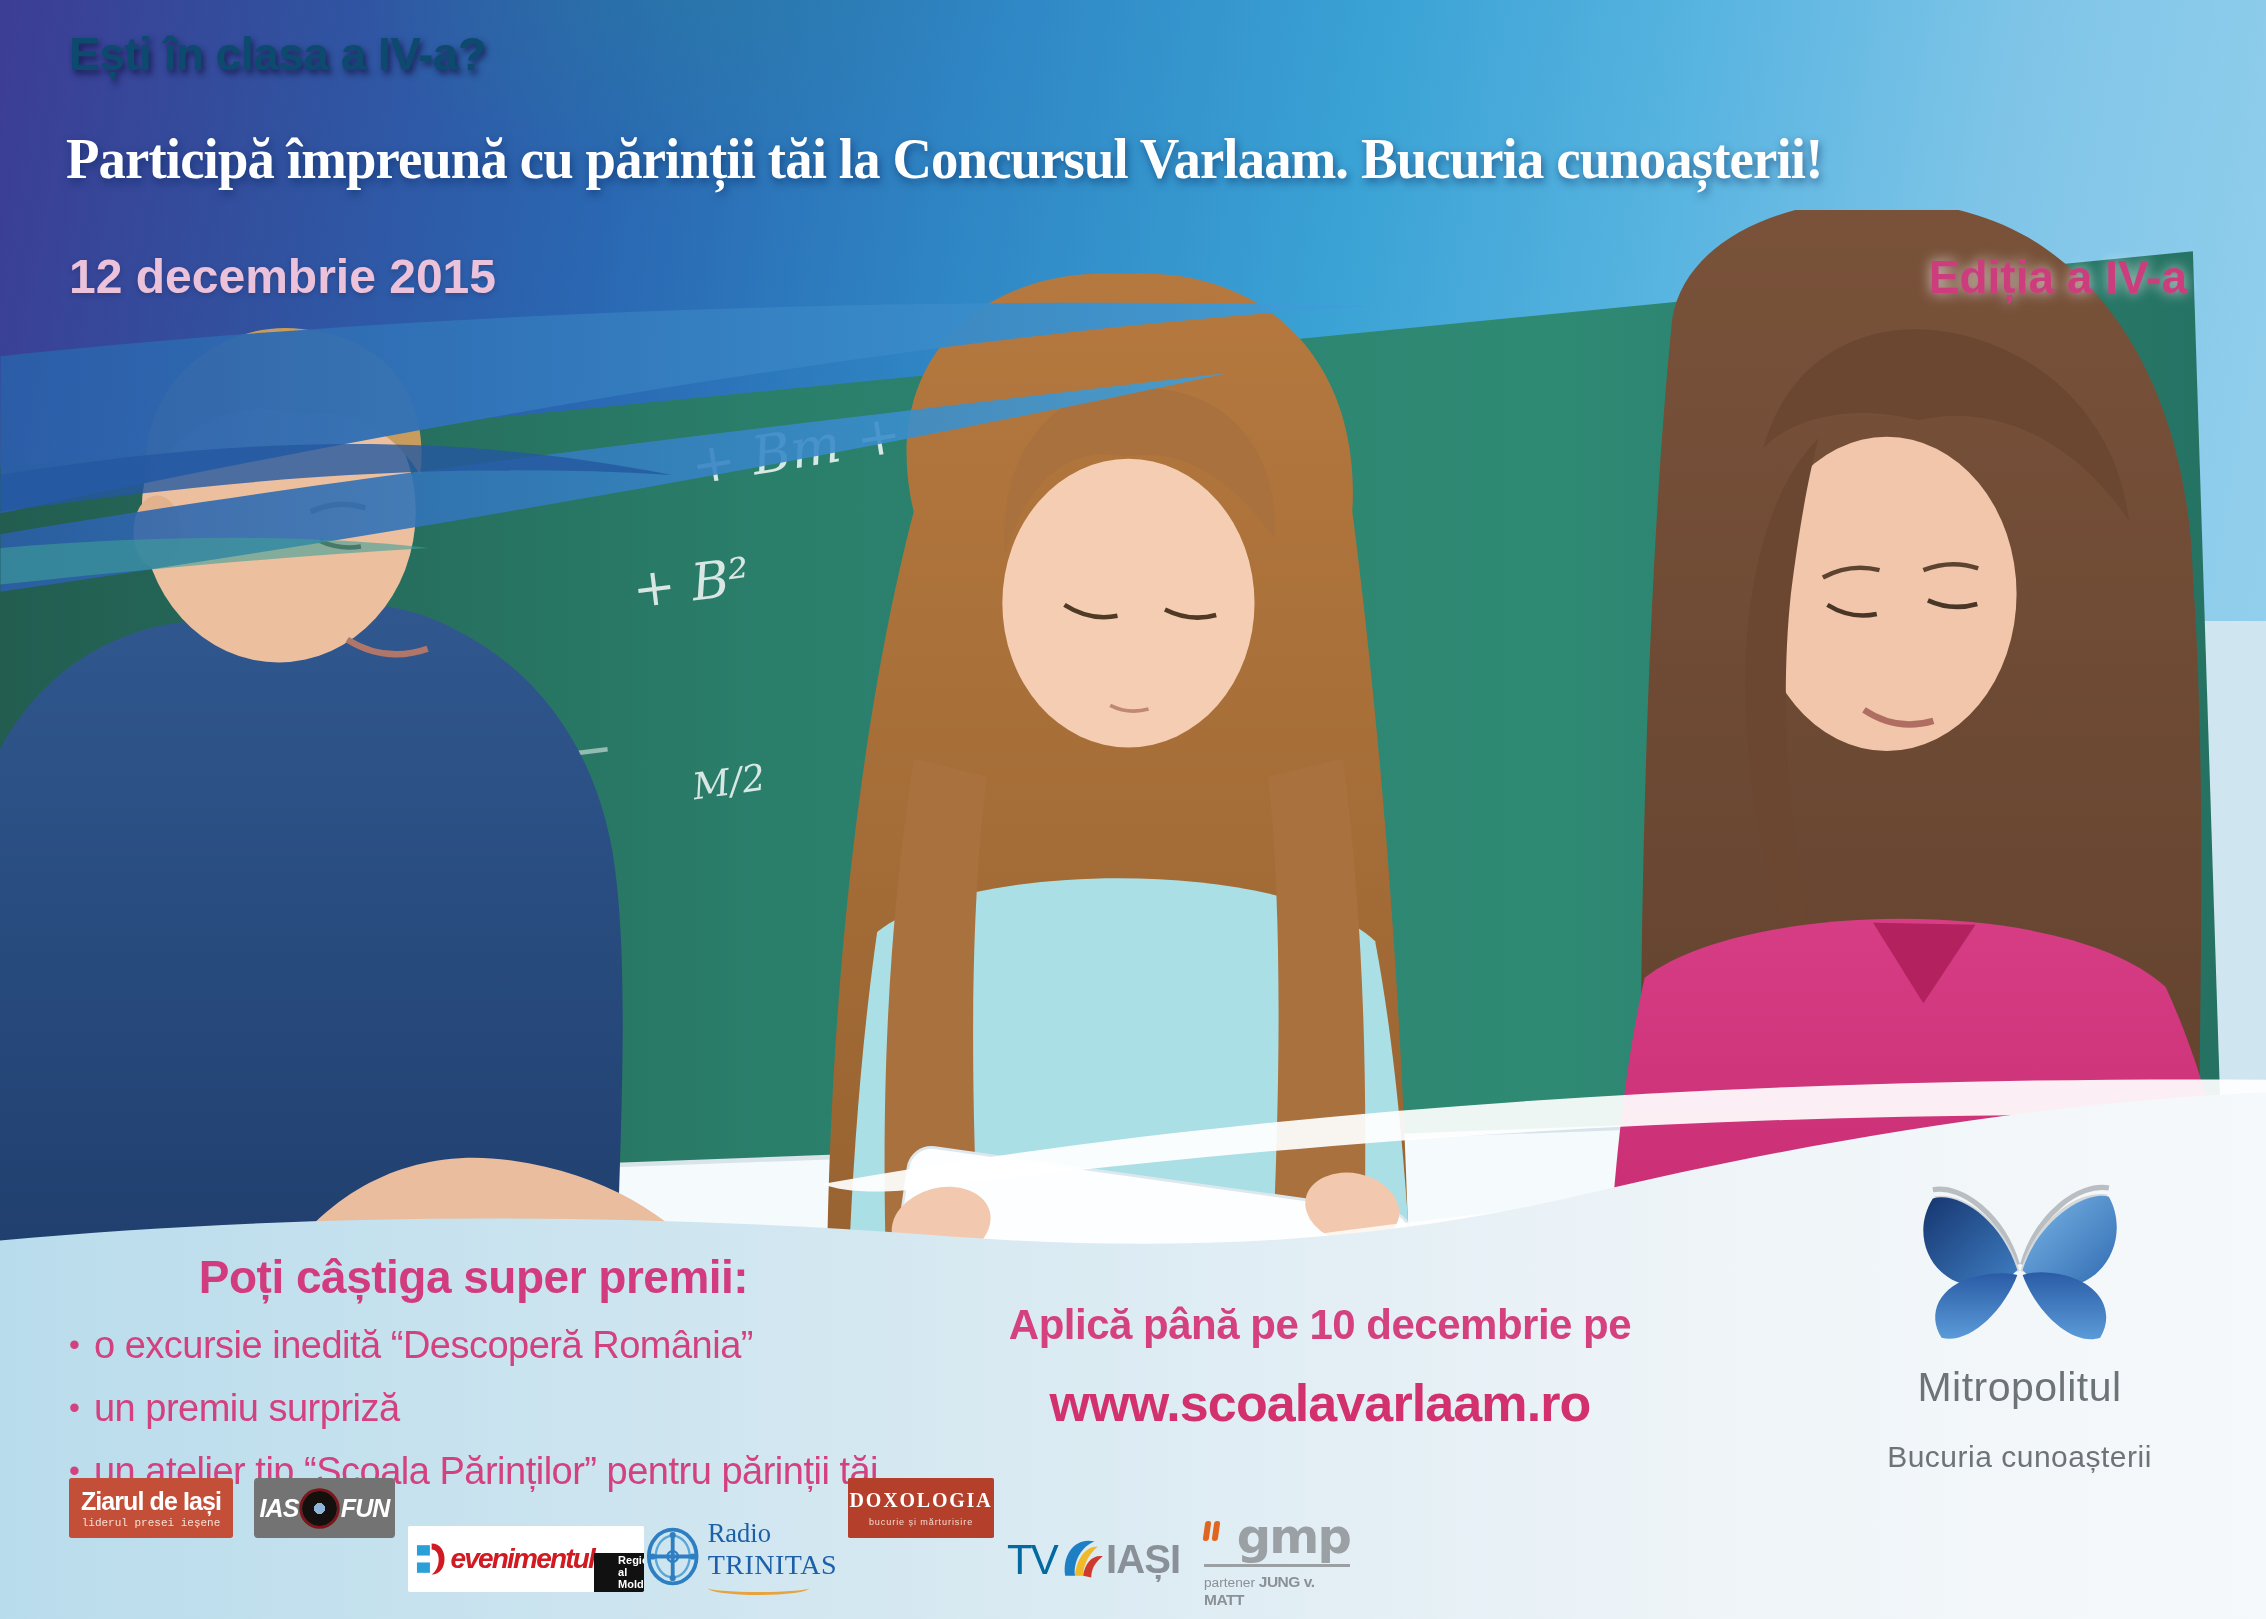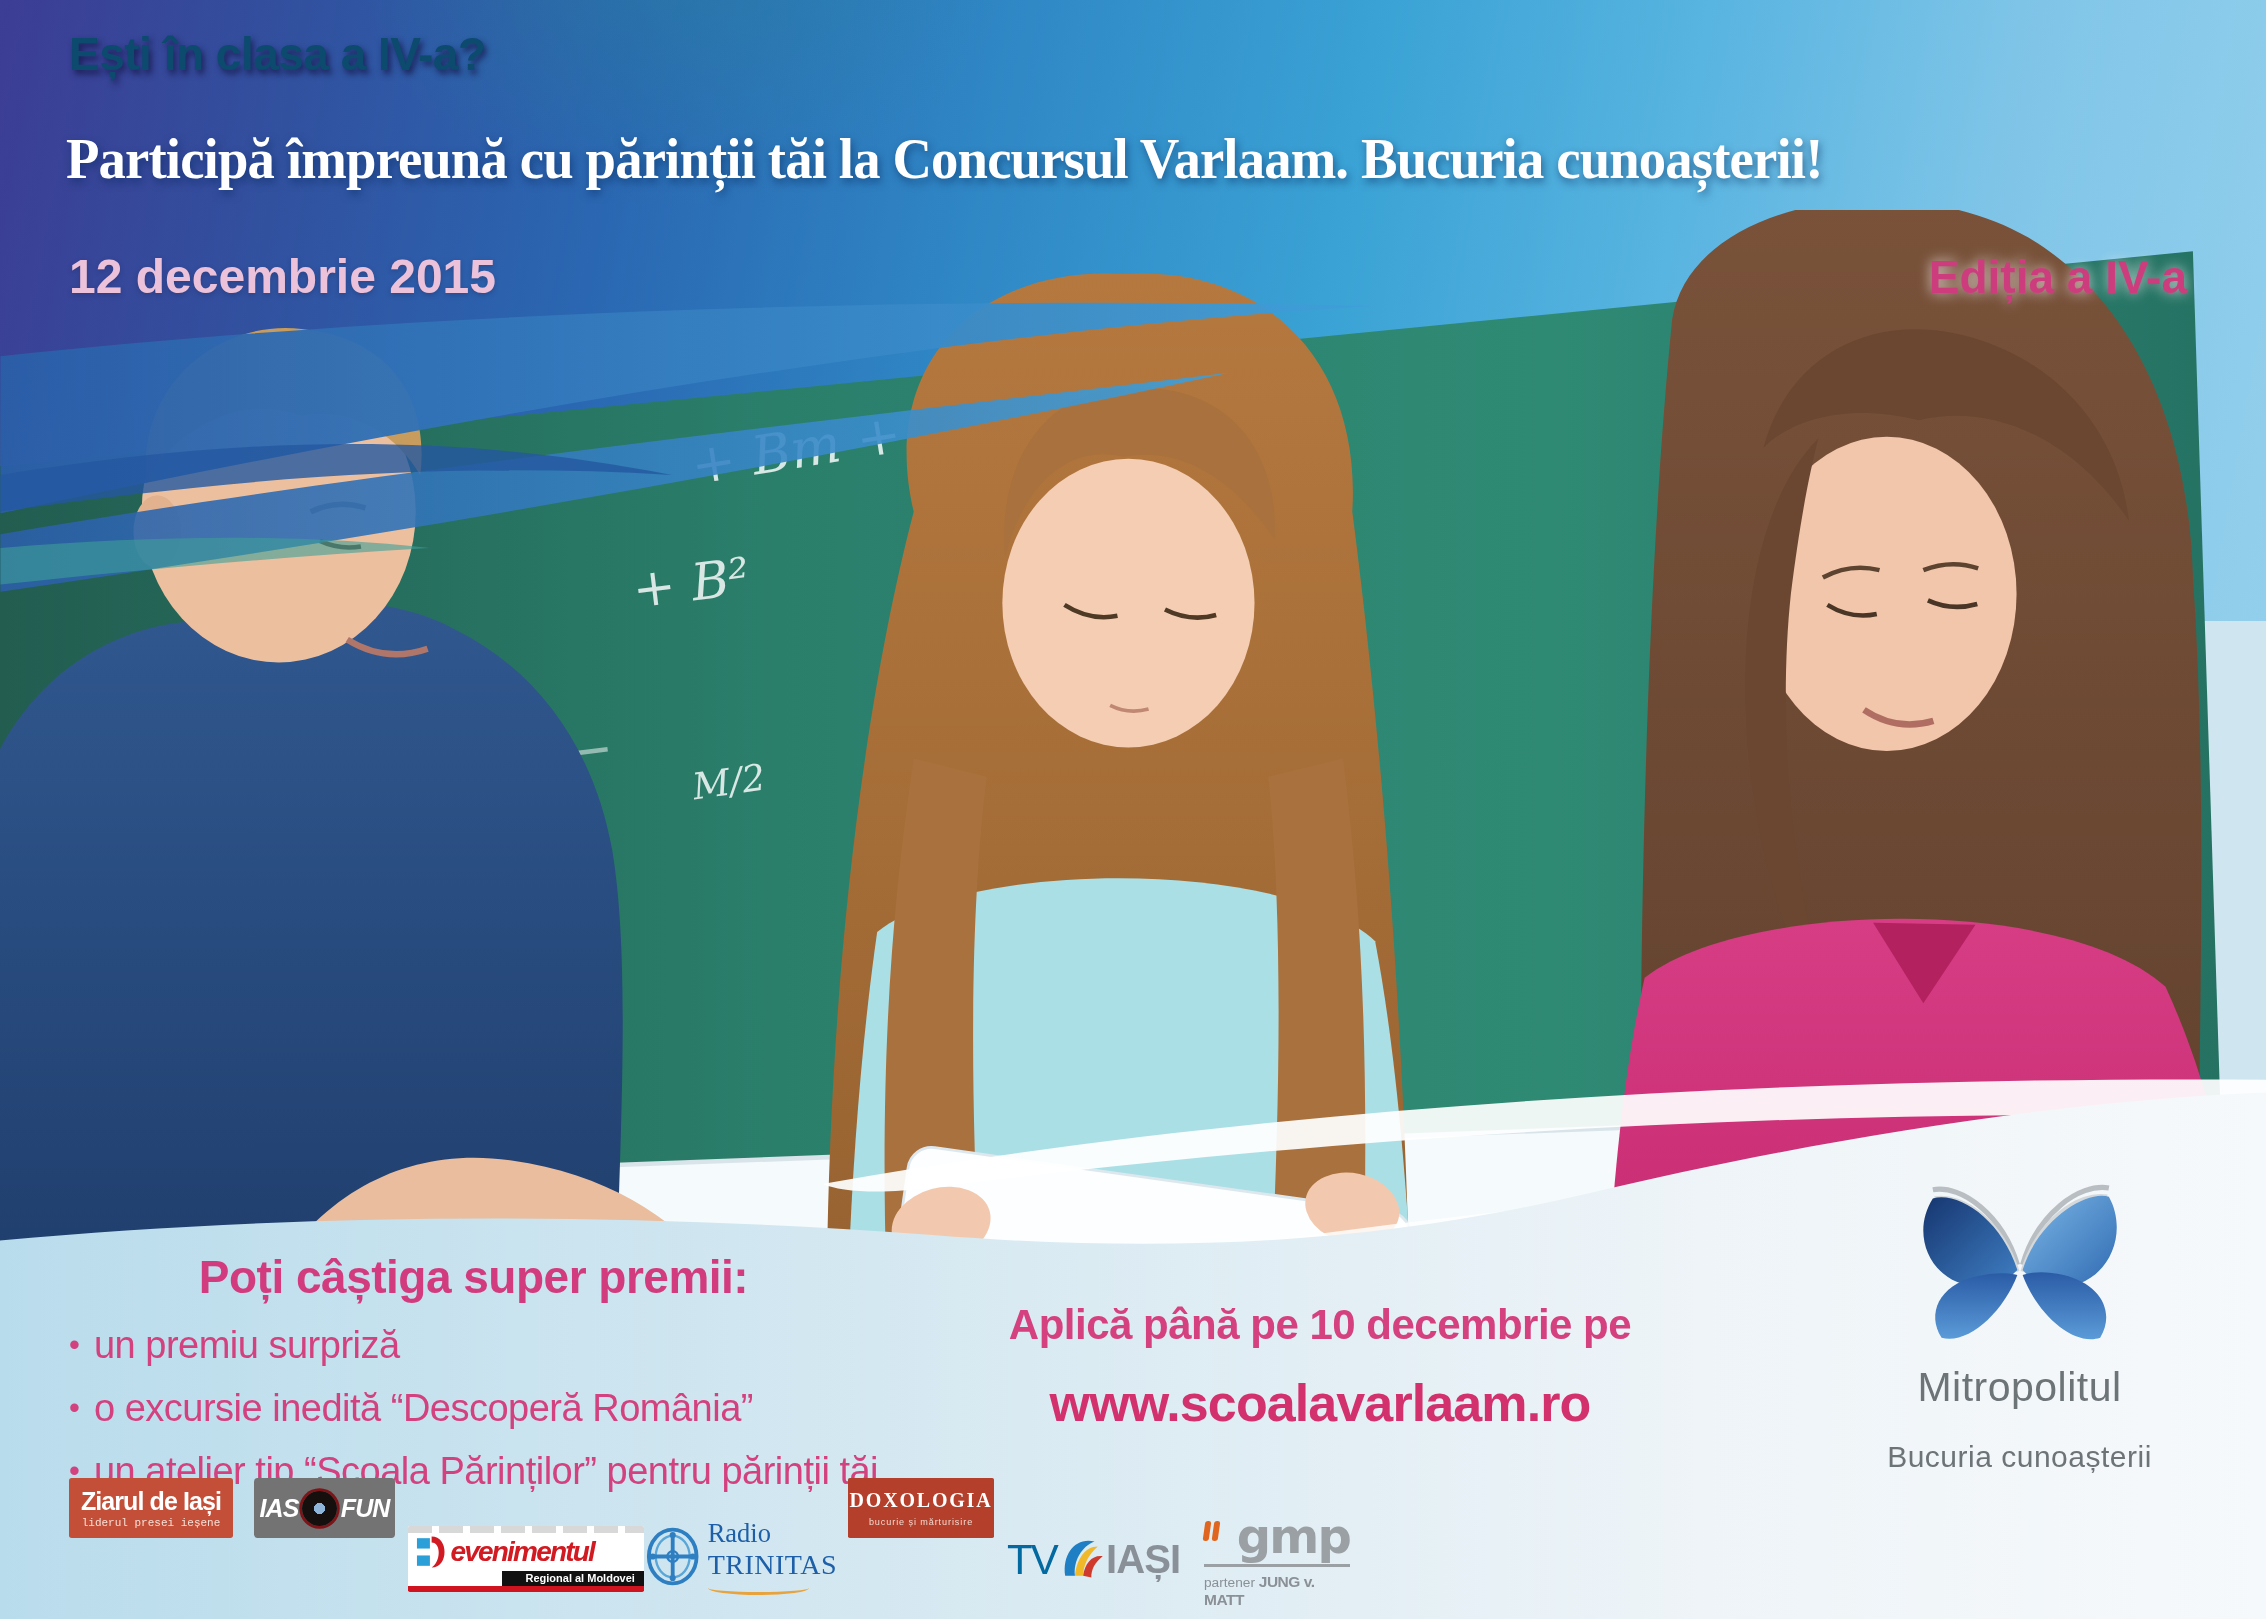--- a/index.html
+++ b/index.html
@@ -60,21 +60,21 @@
   .zi-tag{font-family:"Liberation Mono",monospace;font-size:11px;color:#f8e0d6;margin-top:1.8px;}
   
   .iasifun{left:254px;width:141px;background:#737373;border-radius:3.7px;color:#fff;
     display:flex;justify-content:center;align-items:center;gap:3.7px;}
   .if-txt{font-size:25px;font-weight:700;font-style:italic;letter-spacing:-0.9px;}
   .if-disc{width:35px;height:35px;border-radius:50%;
     background:radial-gradient(circle,#8fb6d8 0 22%,#15100e 23% 72%,#3a3330 73% 100%);
     box-shadow:0 0 0 2.7px #7e1318;}
   
   .evenimentul{left:408px;width:236px;height:66px;top:1526px;background:#ffffff;border-radius:1.8px;
-    display:flex;flex-direction:column;overflow:hidden;}
+    display:flex;flex-direction:row;overflow:hidden;}
   .ev-top{height:8.2px;background:repeating-linear-gradient(90deg,#d8d8d8 0 24px,#fff 24px 31px);}
   .ev-main{flex:1;display:flex;align-items:center;padding-left:5.5px;}
   .ev-name{font-size:28px;font-weight:800;font-style:italic;color:#d11a21;letter-spacing:-1.8px;}
   .ev-bar{align-self:flex-end;background:#111;color:#fff;font-size:11px;font-weight:700;
     padding:0.9px 9.1px 1.8px 24px;}
   .ev-strip{height:6.4px;background:#cf1420;}
   
   .trinitas{left:645px;width:192px;height:69px;top:1522px;display:flex;align-items:center;gap:7.3px;}
   .tr-l1{font-family:"Liberation Serif",serif;font-size:26.5px;color:#1d5fa8;}
   .tr-l2{font-family:"Liberation Serif",serif;font-size:28px;color:#1d5fa8;letter-spacing:0.5px;}
@@ -216,25 +216,25 @@
 
   <div class="question">Ești în clasa a IV-a?</div>
   <div class="headline">Participă împreună cu părinții tăi la Concursul Varlaam. Bucuria cunoașterii!</div>
   <div class="date">12 decembrie 2015</div>
   <div class="edition">Ediția a IV-a</div>
 
   <div class="prizes">
     <div class="prizes-h">Poți câștiga super premii:</div>
     <div class="prize-item">
       <span class="b"></span>
-      <span>un premiu surpriză</span>
+      <span>o excursie inedită “Descoperă România”</span>
       </div>
     <div class="prize-item">
       <span class="b"></span>
-      <span>o excursie inedită “Descoperă România”</span>
+      <span>un premiu surpriză</span>
       </div>
     <div class="prize-item">
       <span class="b"></span>
       <span>un atelier tip “Școala Părinților” pentru părinții tăi</span>
       </div>
   </div>
 
   <div class="apply">
     <div class="apply-line">Aplică până pe 10 decembrie pe</div>
     <div class="apply-url">www.scoalavarlaam.ro</div>

